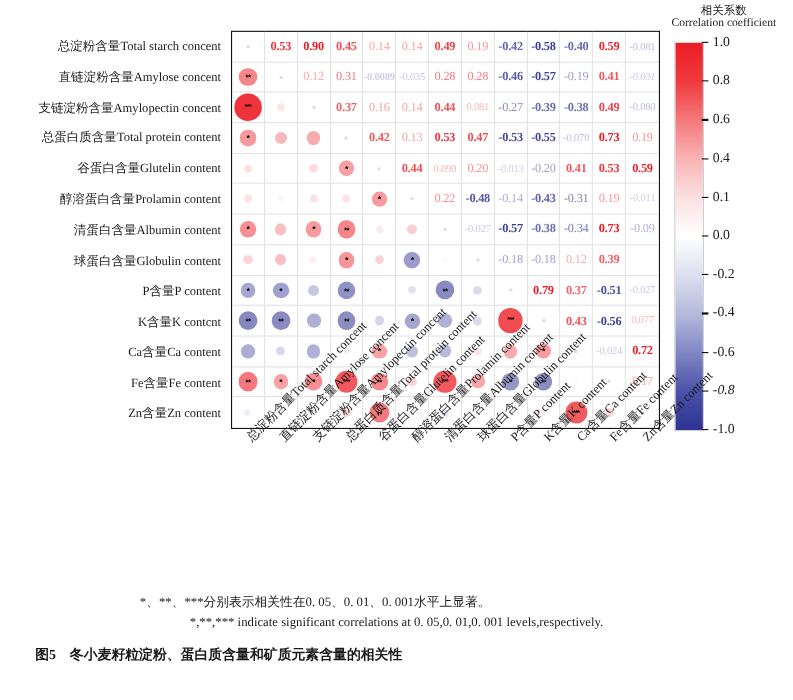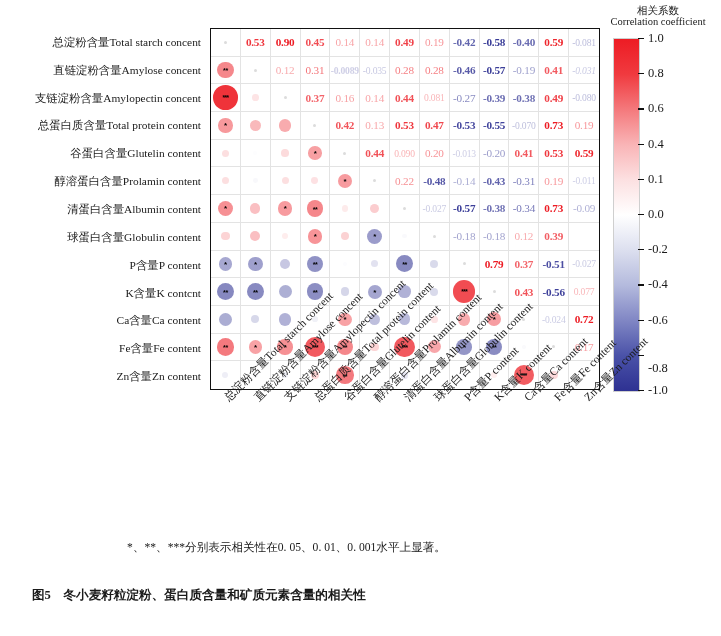--- a/index.html
+++ b/index.html
@@ -147,21 +147,21 @@
         <div class="cb-lab" style="top: 140.8px;">0.1</div>
         <div class="cb-tick" style="top: 176px;"></div>
         <div class="cb-lab" style="top: 176px;">0.0</div>
         <div class="cb-tick" style="top: 211.2px;"></div>
         <div class="cb-lab" style="top: 211.2px;">-0.2</div>
         <div class="cb-tick" style="top: 246.4px;"></div>
         <div class="cb-lab" style="top: 246.4px;">-0.4</div>
         <div class="cb-tick" style="top: 281.6px;"></div>
         <div class="cb-lab" style="top: 281.6px;">-0.6</div>
         <div class="cb-tick" style="top: 316.8px;"></div>
-        <div class="cb-lab" style="top: 330px;">-0.8</div>
+        <div class="cb-lab" style="top: 317px; font-style: italic;">-0.8</div>
         <div class="cb-tick" style="top: 352px;"></div>
         <div class="cb-lab" style="top: 352px;">-1.0</div>
       </div>
   </div>
 
   <div id="rowlabels">
       <div class="rowlab" style="top: 13.9231px;">总淀粉含量Total starch concent</div>
       <div class="rowlab" style="top: 41.7692px;">直链淀粉含量Amylose concent</div>
       <div class="rowlab" style="top: 69.6154px;">支链淀粉含量Amylopectin concent</div>
       <div class="rowlab" style="top: 97.4615px;">总蛋白质含量Total protein content</div>
@@ -758,16 +758,17 @@
       <div class="collab" style="left: 191px; top: 4px;">清蛋白含量Albumin content</div>
       <div class="collab" style="left: 221px; top: 4px;">球蛋白含量Globulin content</div>
       <div class="collab" style="left: 251px; top: 4px;">P含量P content</div>
       <div class="collab" style="left: 281px; top: 4px;">K含量K content</div>
       <div class="collab" style="left: 311px; top: 4px;">Ca含量Ca content</div>
       <div class="collab" style="left: 341px; top: 4px;">Fe含量Fe content</div>
       <div class="collab" style="left: 371px; top: 4px;">Zn含量Zn content</div>
     </div>
 
   <div id="note-cn">*、**、***分别表示相关性在0. 05、0. 01、0. 001水平上显著。</div>
+  <div id="note-en">*,**,*** indicate significant correlations at 0. 05,0. 01,0. 001 levels,respectively.</div>
 
   <div id="cap-cn">图5　冬小麦籽粒淀粉、蛋白质含量和矿质元素含量的相关性</div>
 
 </div>
 
 </body></html>

